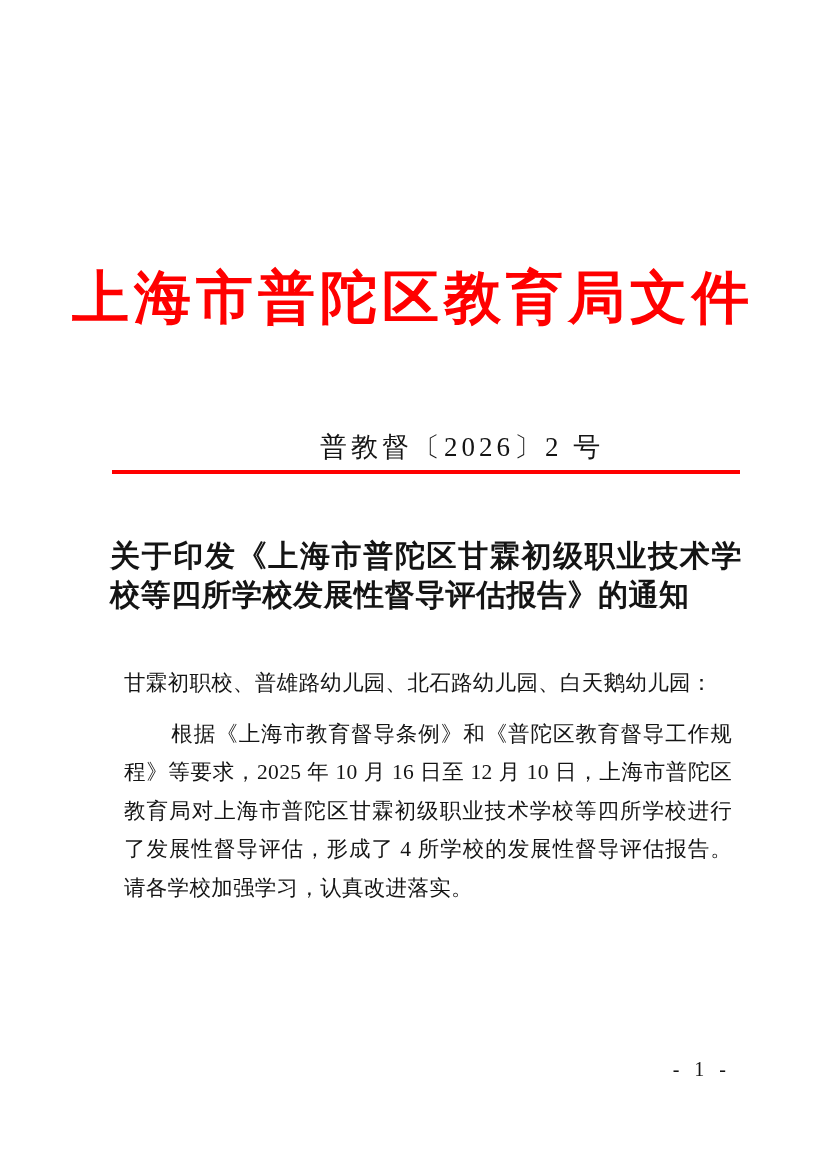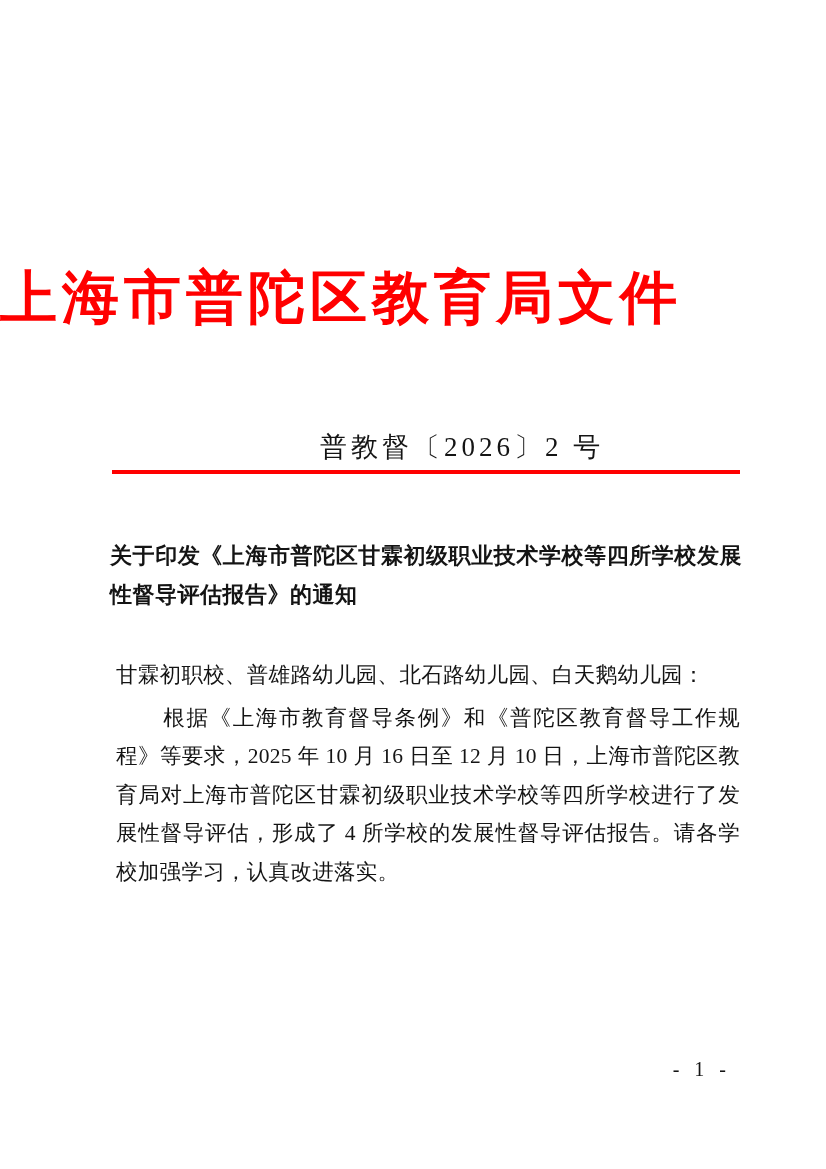--- a/index.html
+++ b/index.html
@@ -16,21 +16,21 @@
     background: var(--page-bg);
     overflow: hidden;
     font-family: "Liberation Serif", "DejaVu Serif", serif;
     color: var(--text);
   }
   .letterhead {
     position: absolute;
     top: 268px;
     left: 0;
     right: 0;
-    text-align: left;
+    text-align: center;
     font-family: "Liberation Serif", "DejaVu Serif", serif;
     font-size: 57px;
     font-weight: bold;
     line-height: 1.05;
     letter-spacing: 5px;
     color: var(--accent-red);
     white-space: nowrap;
   }
   .doc-number {
     position: absolute;
@@ -48,37 +48,37 @@
     width: 628px;
     height: 4px;
     background: var(--accent-red);
   }
   .doc-title {
     position: absolute;
     top: 536px;
     left: 110px;
     width: 632px;
     font-family: Liberation Sans, sans-serif;
-    font-size: 22px;
+    font-size: 30px;
     font-weight: bold;
     letter-spacing: 0.5px;
     line-height: 39px;
     text-align: justify;
   }
   .doc-body {
     position: absolute;
     top: 652px;
     left: 112px;
     width: 632px;
     font-size: 21.5px;
     letter-spacing: 0.3px;
     line-height: 38.5px;
     text-align: justify;
   }
-  .doc-body p { margin: 4px; }
+  .doc-body p { margin: 12px; }
   .doc-body .indent { text-indent: 2.2em; }
   .page-number {
     position: absolute;
     top: 1058px;
     right: 95px;
     font-size: 20px;
     letter-spacing: 5px;
     line-height: 1.1;
     white-space: nowrap;
   }

